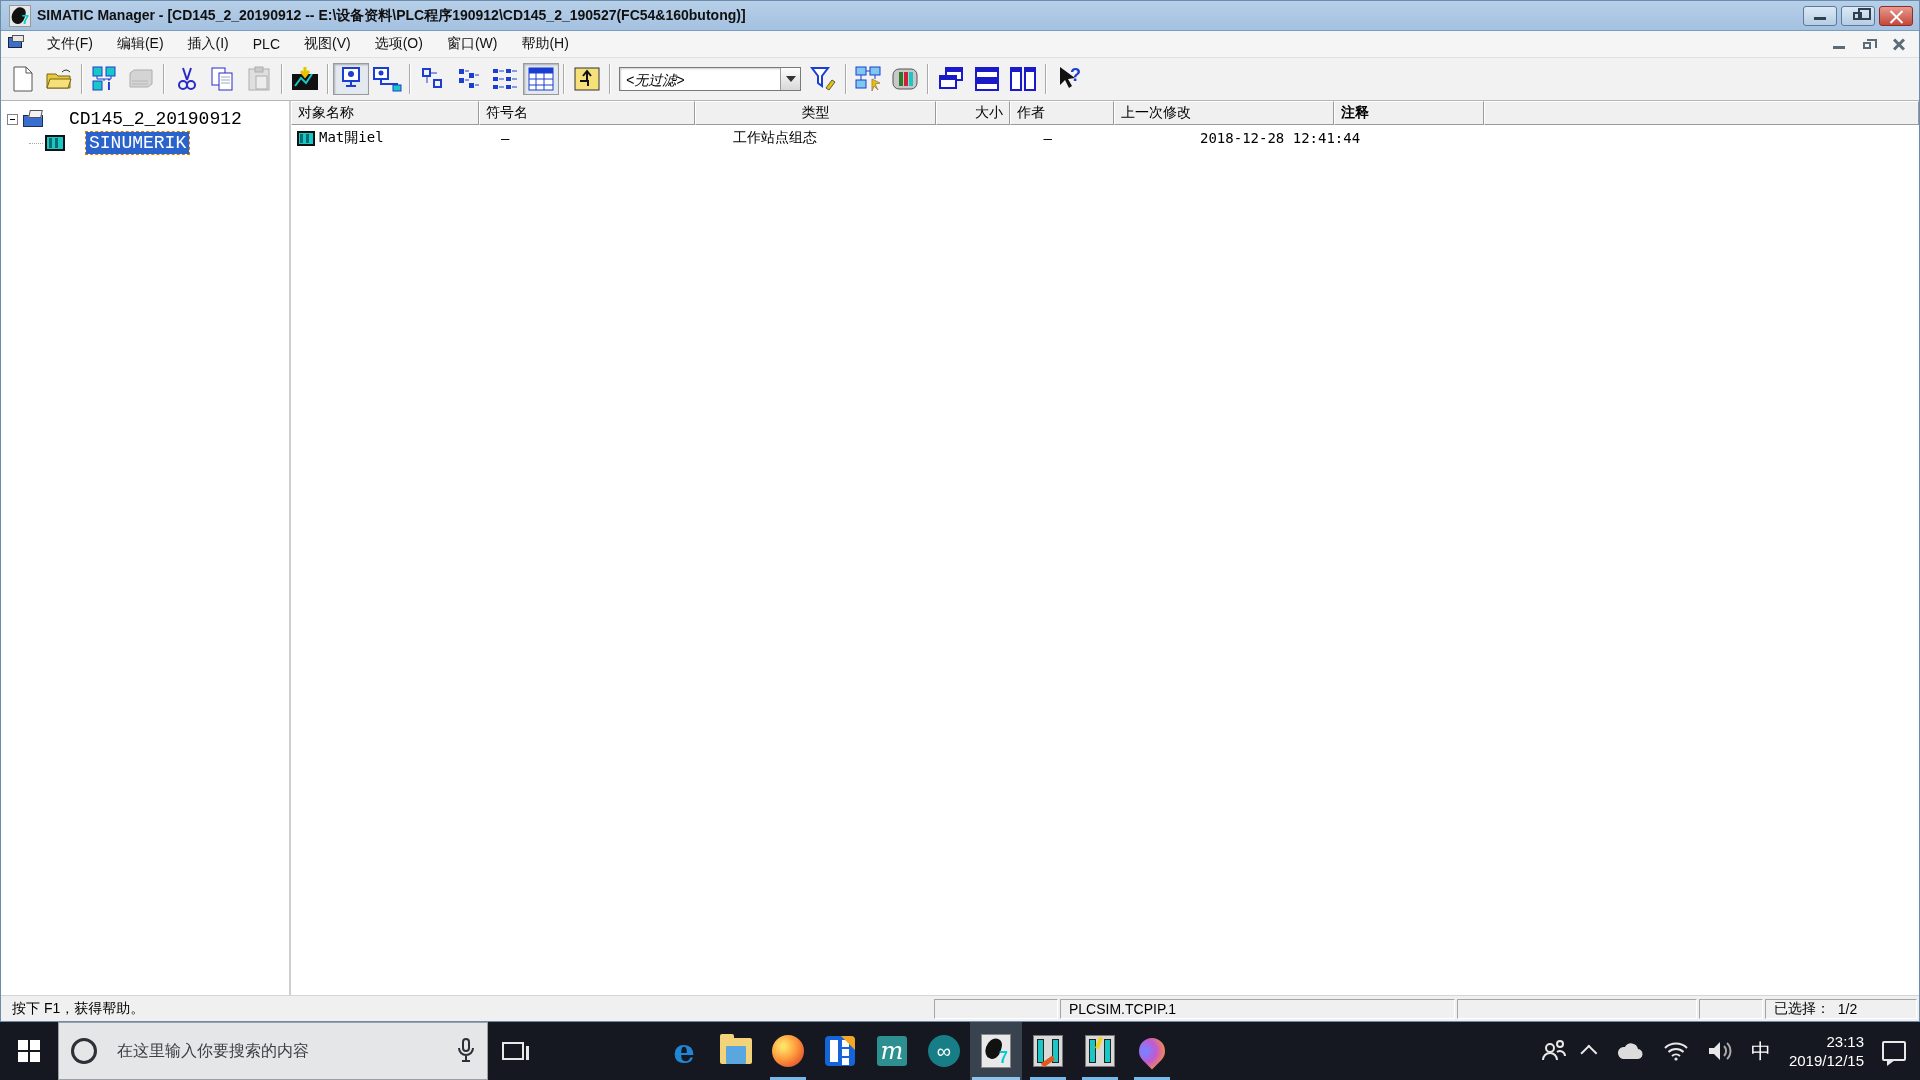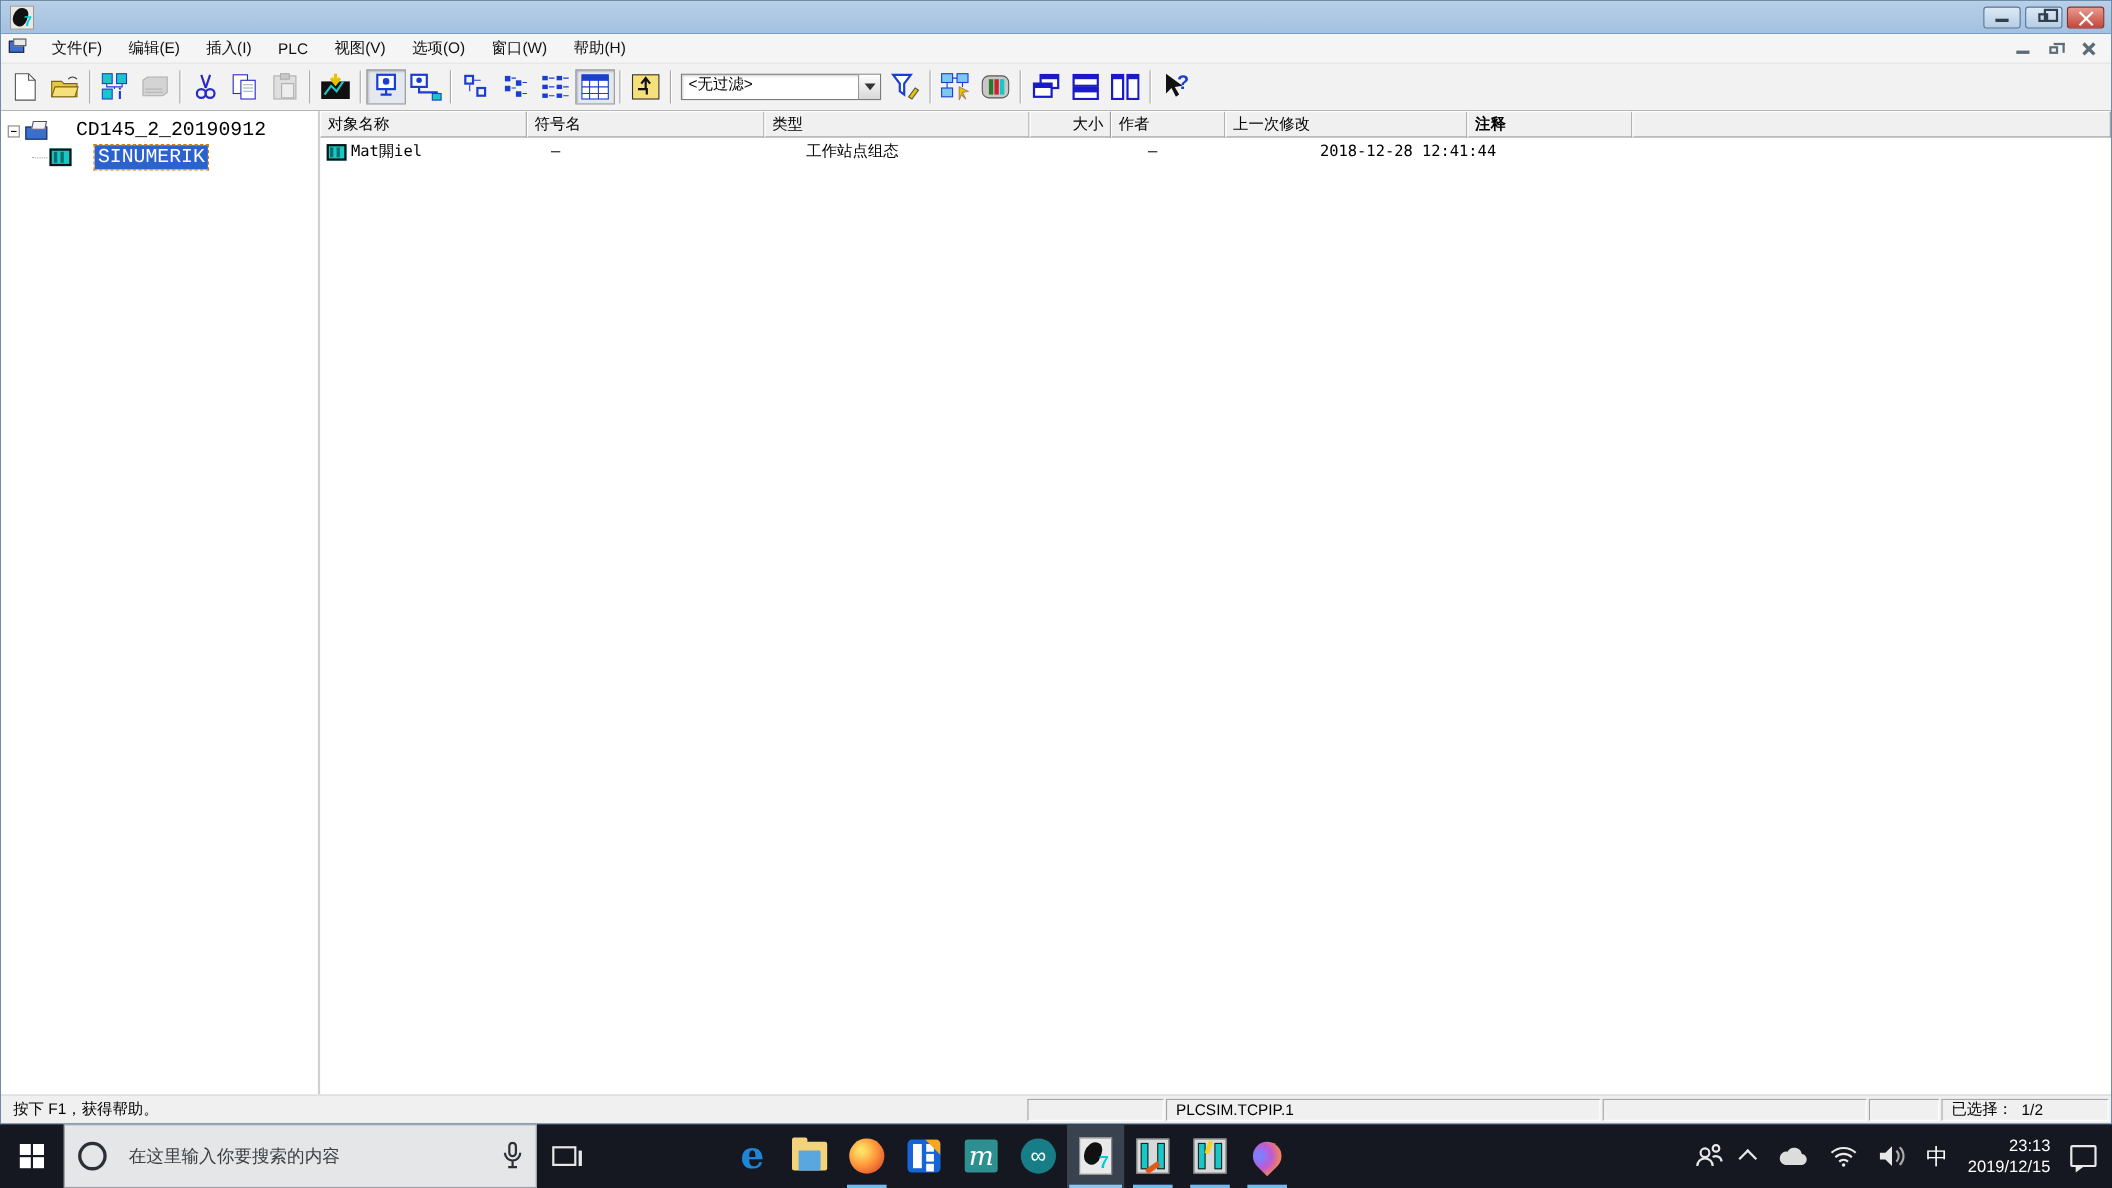--- a/index.html
+++ b/index.html
@@ -46,21 +46,21 @@
   
   .toolbar { height:43px; background:#f2f2f2; border-bottom:1px solid #b5b5b5;
     display:flex; align-items:center; padding:0 4px; flex:0 0 43px;}
   .tbtn { width:36px; height:32px; display:flex; align-items:center; justify-content:center;
     border:1px solid transparent; cursor:pointer; }
   .tbtn.pressed { border:1px solid #9a9a9a; background:#e3e9ef;
     box-shadow:inset 1px 1px 2px rgba(0,0,0,.25);}
   .tbtn.disabled { filter:grayscale(1) opacity(.55); }
   .tsep { width:2px; height:30px; margin:0 4px; border-left:1px solid #a9a9a9; border-right:1px solid #fff;}
   .filter-box { width:182px; height:24px; background:#fff; border:1px solid #7a7a7a;
-    box-shadow:inset 1px 1px 2px rgba(0,0,0,.2); display:flex; align-items:flex-start; margin:0 4px;}
+    box-shadow:inset 1px 1px 2px rgba(0,0,0,.2); display:flex; align-items:flex-end; margin:0 4px;font-style:italic;}
   .filter-text { flex:1; font-size:14px; padding-left:6px; color:#000; white-space:nowrap;}
   .filter-drop { width:20px; height:22px; background:linear-gradient(#fdfdfd,#d8d8d8);
     border-left:1px solid #9a9a9a; display:flex; align-items:center; justify-content:center; cursor:pointer;}
   .caret-down { width:0;height:0;border-left:5px solid transparent;border-right:5px solid transparent;border-top:6px solid #333;}
 
   
   .content { flex:1; display:flex; background:#fff; min-height:0;}
   .tree-pane { width:290px; border-right:2px solid #cfcfcf; box-shadow:inset -1px 0 0 #fff;
     background:#fff; padding:6px 4px; font-size:14px;}
   .tree-row { display:flex; align-items:center; height:24px; white-space:nowrap;}
@@ -79,21 +79,21 @@
   .tree-label { font-family:Liberation Mono, monospace; font-size:18px; padding:1px 3px;margin-left:15px;}
   .tree-label.selected { background:#2b63cd; color:#fff; outline:1px dashed #d97b00; }
 
   
   .list-pane { flex:1; display:flex; flex-direction:column; min-width:0;}
   .list-header { display:flex; height:24px; flex:0 0 24px; font-size:14px; }
   .hcell { background:#f0f0f0; border-top:1px solid #fff; border-left:1px solid #fff;
     border-right:1px solid #9a9a9a; border-bottom:1px solid #9a9a9a;
     padding:2px 6px; white-space:nowrap; overflow:hidden; cursor:pointer;}
   .hcell.right { text-align:right; }
-  .c0{width:188px;} .c1{width:216px;} .c2{width:241px;} .c3{width:74px;}
+  .c0{width:188px;} .c1{width:216px;} .c2{width:241px;text-align:center;} .c3{width:74px;}
   .c4{width:104px;} .c5{width:220px;} .c6{width:150px;font-weight:bold;} .cfill{flex:1;}
   .list-row { display:flex; height:26px; align-items:center;
     font-family:"DejaVu Sans Mono", monospace; font-size:14px;gap:16px;}
   .lcell { padding:0 6px; white-space:nowrap; overflow:hidden; display:flex; align-items:center;}
   .lcell.right { justify-content:flex-end; }
   .row-icon { width:18px; height:15px; background:#19c7c7; border:2px solid #111; position:relative; margin-right:4px; flex:0 0 18px;}
   .row-icon:before{content:"";position:absolute;left:1px;top:1px;bottom:1px;width:3px;background:#0b6e6e;}
   .row-icon:after{content:"";position:absolute;left:7px;top:1px;bottom:1px;width:3px;background:#0b6e6e;}
 
   
@@ -165,20 +165,21 @@
 </head>
 <body>
 
 <div class="app-window">
 
   <div class="titlebar">
     <div class="app-icon">
         <div class="blob"></div>
         <div class="seven">7</div>
       </div>
+    <div class="title-text">SIMATIC Manager - [CD145_2_20190912 -- E:\设备资料\PLC程序190912\CD145_2_190527(FC54&amp;160butong)]</div>
     <div class="win-controls">
       <div class="win-btn">
           <div class="glyph-min"></div>
         </div>
       <div class="win-btn">
           <div class="glyph-restore"></div>
         </div>
       <div class="win-btn close">
           <div class="glyph-x1"></div>
           <div class="glyph-x2"></div>

